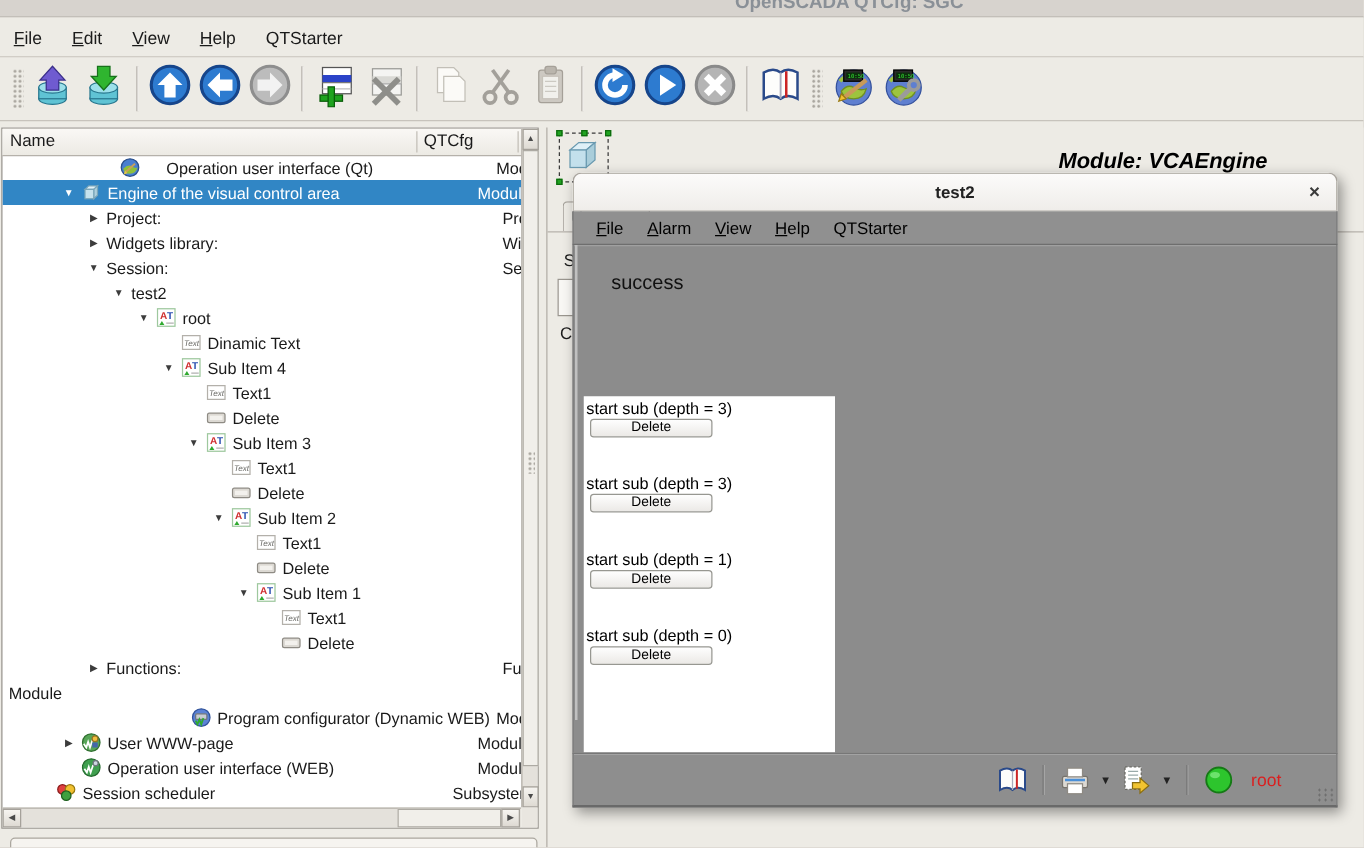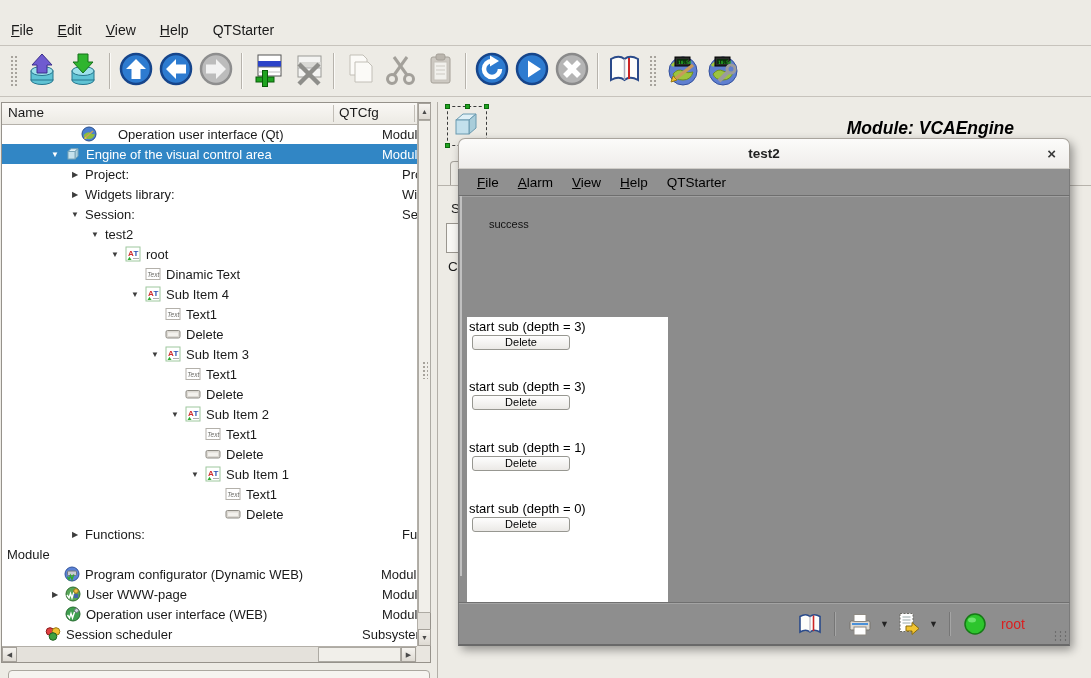--- a/index.html
+++ b/index.html
@@ -71,21 +71,21 @@
   .dtitle{position:absolute;left:0;top:0;right:0;height:31px;background:linear-gradient(#fcfbfa,#efedea);
           border:1px solid #a9a49d;border-bottom:1px solid #cfccc7;border-radius:7px 7px 0 0;box-sizing:border-box;
           display:flex;align-items:center;justify-content:center;font-size:13.5px;font-weight:bold;color:#222;}
   .dclose{position:absolute;right:13px;top:6px;font-size:15px;font-weight:bold;color:#3b3b3b;line-height:18px;}
   .dmenu{position:absolute;left:0;top:31px;right:0;height:27px;background:#909090;border-bottom:1px solid #6e6e6e;
          border-left:1px solid #7b7b7b;border-right:1px solid #7b7b7b;box-sizing:border-box;
          display:flex;align-items:center;gap:19px;padding-left:18px;font-size:13.5px;color:#000;}
   .dbody{position:absolute;left:0;top:58px;right:0;bottom:44px;background:#8c8c8c;box-shadow:inset 0 1px 0 #a0a0a0;
          border-left:1px solid #7b7b7b;border-right:1px solid #7b7b7b;box-sizing:border-box;}
   .lightedge{position:absolute;left:1px;top:0;width:2px;height:380px;background:#c0c0c0;}
-  .success{position:absolute;left:30px;top:22px;font-size:11px;color:#111;}
+  .success{position:absolute;left:30px;top:22px;font-size:16px;color:#111;}
   .wpanel{position:absolute;left:8px;top:121px;width:201px;height:299px;background:#fff;}
   .ggroup{position:absolute;left:0;width:200px;}
   .glabel{position:absolute;left:2px;top:0;font-size:13px;color:#000;white-space:nowrap;}
   .gbtn{position:absolute;left:5px;top:16px;width:98px;height:15px;background:linear-gradient(#fefefe,#ebe9e6);
         border:1px solid #979791;border-radius:3px;font-size:11px;text-align:center;line-height:13px;color:#000;box-sizing:border-box;}
   .dstatus{position:absolute;left:0;bottom:0;right:0;height:44px;background:#8e8e8e;border-top:1px solid #707070;
            box-shadow:inset 0 1px 0 #a3a3a3;border-left:1px solid #7b7b7b;border-right:1px solid #7b7b7b;
            border-bottom:2px solid #696969;box-sizing:border-box;display:flex;align-items:center;justify-content:flex-end;
            gap:7px;padding-right:44px;}
   .sicon{width:26px;height:26px;flex:none;}
@@ -94,20 +94,23 @@
   .ssep{width:1px;height:24px;background:#767676;border-right:1px solid #a5a5a5;margin:0 4px;flex:none;}
   .suser{font-size:14px;color:#d92020;margin-left:6px;}
   .grip{position:absolute;right:3px;bottom:4px;width:14px;height:12px;
         background-image:radial-gradient(#6d6d6d 1px,transparent 1.2px);background-size:5px 4px;}
 </style>
 </head>
 <body>
 
 <div class="app">
 
+  <div class="titlebar">
+    <div class="title-text">OpenSCADA QTCfg: SGC</div>
+  </div>
 
   <div class="menubar">
       <span class="mitem"><span><span class="ul">F</span>ile</span></span>
       <span class="mitem"><span><span class="ul">E</span>dit</span></span>
       <span class="mitem"><span><span class="ul">V</span>iew</span></span>
       <span class="mitem"><span><span class="ul">H</span>elp</span></span>
       <span class="mitem"><span>QTStarter</span></span>
     </div>
 
   <div class="toolbar">
@@ -250,21 +253,21 @@
 
   <div class="treepanel">
     <div class="thead">
       <span class="hname">Name</span>
       <span class="htype">QTCfg</span>
       <span class="hdiv1"></span>
       <span class="hdiv2"></span>
     </div>
     <div class="trows">
         <div class="trow">
-          <div class="tname" style="padding-left: 43px; gap: 16px;">
+          <div class="tname" style="padding-left: 58px; gap: 16px;">
             <span class="arrow"></span>
             <span class="ticon"><svg viewBox="0 0 16 16">
                 <circle cx="8" cy="8" r="7" fill="#4a7fd0" stroke="#2a4f8a"></circle>
                 <path d="M2.5 9 q4-4 7-2 t4.5 1 q-1.5 5-6 5 t-5.5-4z" fill="#8fbf3a"></path>
                 <line x1="4" y1="12" x2="12" y2="5" stroke="#c8a05a" stroke-width="1.6"></line>
                 <path d="M3 13.5 l3-1 -2-2 z" fill="#e8c840"></path>
               </svg></span>
             <span class="tlabel">Operation user interface (Qt)</span>
           </div>
           <div class="ttype">Module</div>
@@ -467,21 +470,21 @@
           <div class="tname" style="padding-left: 63px;">
             <span class="arrow">▶</span>
             <span class="tlabel it">Functions:</span>
           </div>
           <div class="ttype">Functions</div>
         </div>
         <div class="trow">
           <div class="ttype">Module</div>
         </div>
         <div class="trow">
-          <div class="tname" style="padding-left: 42px;">
+          <div class="tname" style="padding-left: 58px; justify-content: flex-end;">
             <span class="arrow"></span>
             <span class="ticon"><svg viewBox="0 0 16 16">
                 <circle cx="8" cy="8" r="7" fill="#5b82d6" stroke="#31539b"></circle>
                 <rect x="3.5" y="5" width="9" height="4.5" rx="1" fill="#c8ccd2" stroke="#70767f"></rect>
                 <path d="M3.5 10.5 l1.5 3 1.5-4 1.5 4 1.7-5" stroke="#2faa2f" fill="none" stroke-width="1.4"></path>
               </svg></span>
             <span class="tlabel">Program configurator (Dynamic WEB)</span>
           </div>
           <div class="ttype">Module</div>
         </div>

